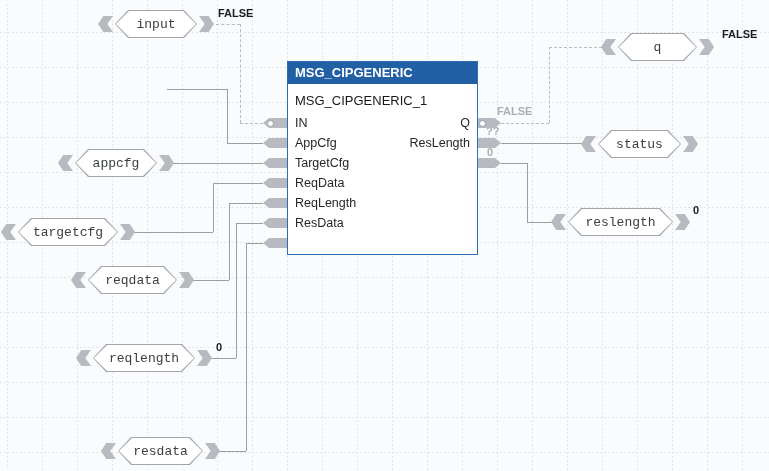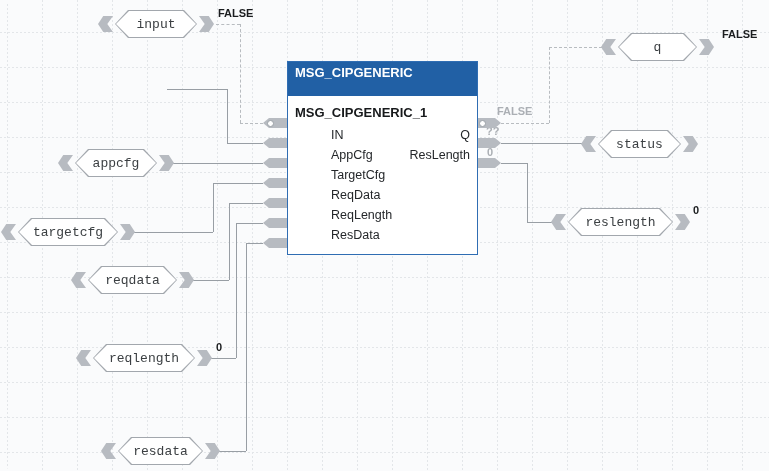--- a/index.html
+++ b/index.html
@@ -42,31 +42,31 @@
     position:absolute;width:15px;height:16px;top:6px;background:#b7bbc1;
   }
   .chev.l{left:-17px;clip-path:polygon(100% 0,35% 0,0 50%,35% 100%,100% 100%,62% 50%);}
   .chev.r{right:-17px;clip-path:polygon(0 0,65% 0,100% 50%,65% 100%,0 100%,38% 50%);}
   
   .fb{
     position:absolute;left:287px;top:61px;width:191px;height:194px;
     background:#ffffff;border:1px solid #2f6db3;box-sizing:border-box;
   }
   .fb-header{
-    height:34px;line-height:22px;background:#2160a5;color:#ffffff;
+    height:22px;line-height:22px;background:#2160a5;color:#ffffff;
     font-size:13px;font-weight:bold;padding-left:7px;
   }
   .fb-instance{
     height:29px;line-height:34px;padding-left:7px;
-    font-size:13px;font-weight:bold;color:#17191b;
+    font-size:13px;font-weight:normal;color:#17191b;
   }
   .fb-row{
     height:20px;line-height:20px;padding:0 7px;
     display:flex;justify-content:space-between;
-    font-size:12.5px;color:#24272a;margin-left:36px;
+    font-size:12.5px;color:#24272a;
   }
   
   .pin{position:absolute;height:10px;background:#b7bbc1;}
   .pin.left{left:263px;width:25px;clip-path:polygon(0 50%,6px 0,100% 0,100% 100%,6px 100%);}
   .pin.right{left:477px;width:24px;clip-path:polygon(0 0,calc(100% - 6px) 0,100% 50%,calc(100% - 6px) 100%,0 100%);}
   .pin .dot{
     position:absolute;top:1.5px;width:7px;height:7px;border-radius:50%;
     background:#ffffff;border:1px solid #9aa0a6;box-sizing:border-box;
   }
   .pin.left .dot{left:4px;}

